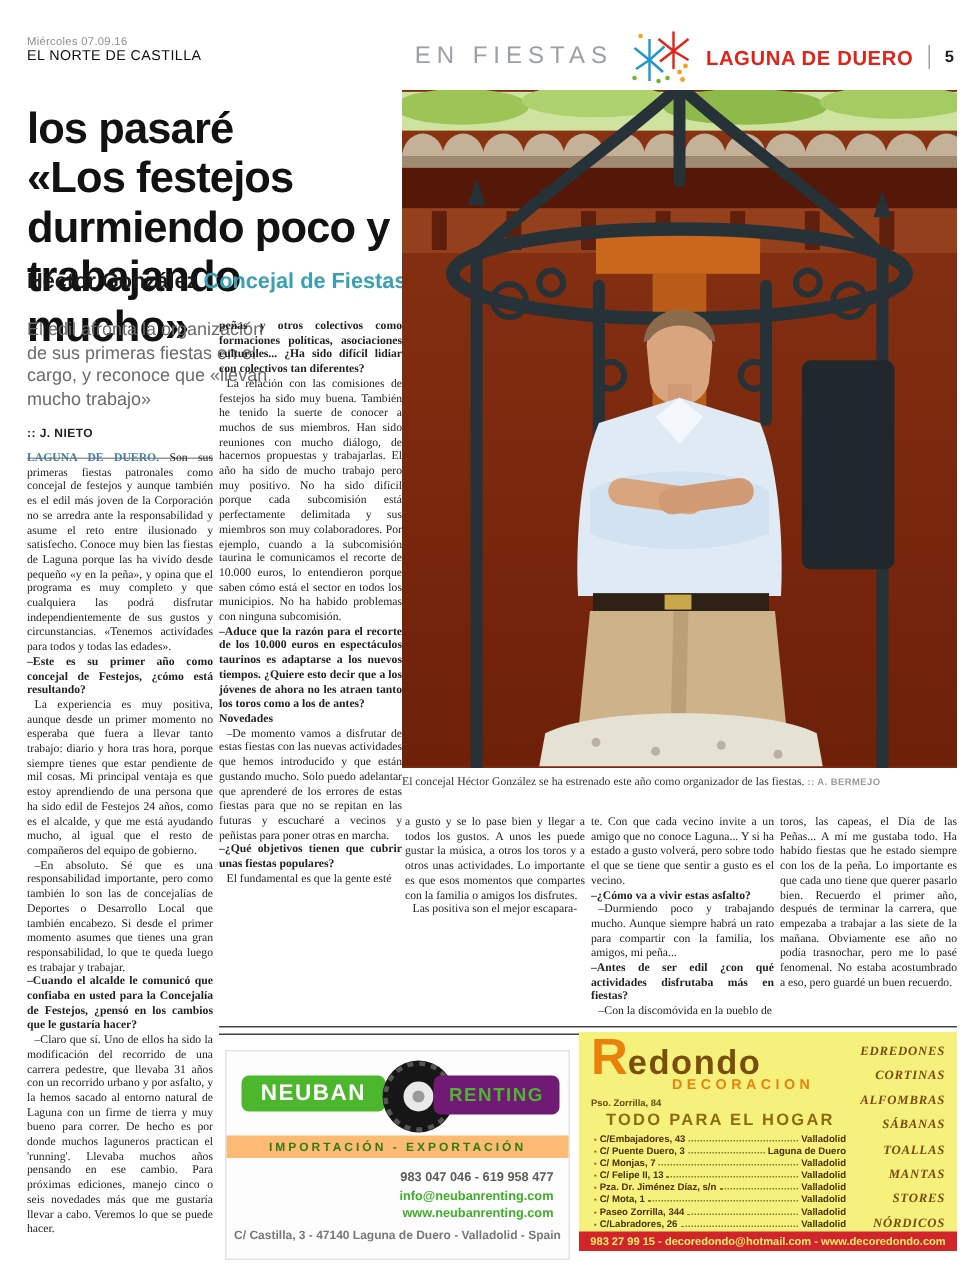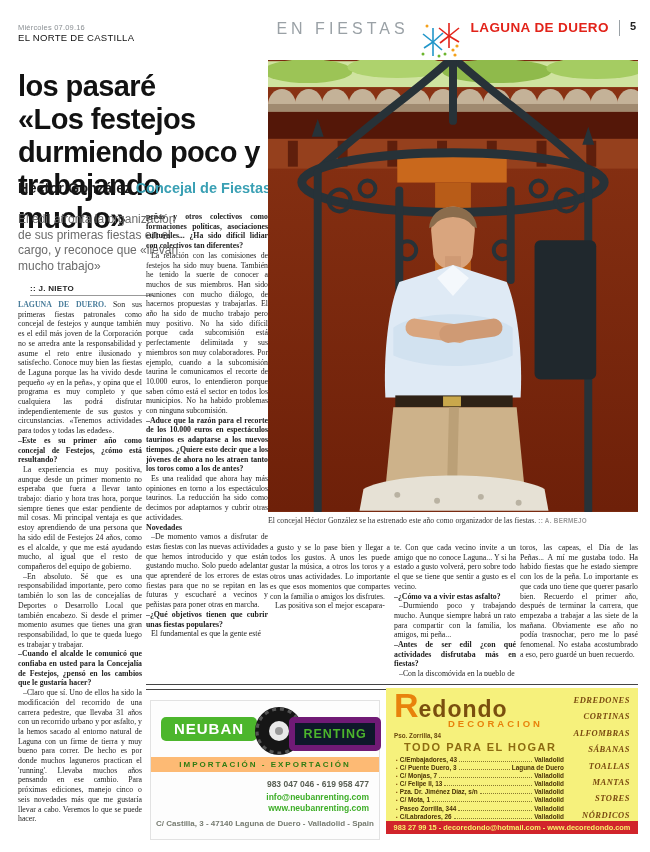--- a/index.html
+++ b/index.html
@@ -2,34 +2,34 @@
 <html lang="es"><head>
 <meta charset="utf-8">
 <style>
   html,body{margin:0;padding:0;background:#e8e8e8;}
   .page{position:relative;width:650px;height:852px;background:#fff;overflow:hidden;
         font-family:"Liberation Sans",sans-serif;color:#1a1a1a;}
   
   .hdr-left{position:absolute;left:18px;top:23px;}
   .hdr-date{font-size:7.5px;color:#8a8f93;letter-spacing:.2px;}
   .hdr-masthead{font-size:9.5px;font-weight:normal;color:#111;letter-spacing:.3px;}
-  .hdr-right{position:absolute;right:14px;top:20px;display:flex;gap:10px;height:36px;}
+  .hdr-right{position:absolute;right:14px;top:20px;display:flex;align-items:center;gap:10px;height:36px;}
   .hdr-section{font-size:16px;color:#9aa1a6;letter-spacing:4px;font-weight:400;}
   .hdr-loc{font-size:13.5px;font-weight:bold;color:#e2231a;letter-spacing:.4px;}
   .hdr-sep{width:1px;height:16px;background:#9aa1a6;}
   .hdr-page{font-size:11px;font-weight:bold;color:#222;}
   
   .headline{position:absolute;left:18px;top:70px;width:256px;font-size:29px;line-height:33px;
             font-weight:bold;letter-spacing:-.6px;color:#121212;}
   .kicker{position:absolute;left:18px;top:180px;width:256px;font-size:14.5px;font-weight:bold;}
   .kicker .role{color:#3aa0b4;}
   .standfirst{position:absolute;left:18px;top:212px;width:165px;font-size:12px;line-height:15.5px;
               color:#6b6b6b;}
   .byline{position:absolute;left:18px;top:284px;width:124px;font-size:8px;font-weight:bold;
-          color:#222;border-bottom:1px solid #999;padding-bottom:2px;letter-spacing:.3px;margin-left:12px;}
+          color:#222;border-bottom:1px solid #999;padding-bottom:12px;letter-spacing:.3px;}
   
   .article-col{position:absolute;overflow:hidden;font-family:"Liberation Serif",serif;
                font-size:7.8px;line-height:9.7px;color:#222;}
   .article-col p{margin:0;text-align:justify;}
   .it-q,.it-qcont{font-weight:bold;}
   .it-sub{font-weight:bold;margin-top:5px;}
   .it-a{text-indent:5px;}
   .lead-in{font-weight:bold;color:#4a7d9b;}
   #col1{left:18px;top:300px;width:124px;height:522px;}
   #col2{left:146px;top:212px;width:122px;height:466px;}
@@ -43,21 +43,21 @@
   .caption .credit{font-family:"Liberation Sans",sans-serif;font-size:6.3px;font-weight:bold;color:#9a9a9a;letter-spacing:.3px;}
   
   .sep-rule{position:absolute;left:146px;top:684px;width:492px;height:4px;
             border-top:1px solid #444;border-bottom:1px solid #444;}
   
   .ad-neuban{position:absolute;left:150px;top:700px;width:228px;height:138px;background:#fdfdfd;
              border:1px solid #e2e2e2;}
   .nb-box1{position:absolute;left:10px;top:16px;width:96px;height:24px;background:#4cb62c;border-radius:5px;
            color:#fff;font-weight:bold;font-size:15px;text-align:center;line-height:24px;letter-spacing:1px;}
   .nb-tire{position:absolute;left:100px;top:2px;}
-  .nb-box2{position:absolute;left:138px;top:16px;width:80px;height:22px;background:#0f172a;border:6px solid #701a75;
+  .nb-box2{position:absolute;left:138px;top:16px;width:80px;height:22px;background:#701a75;border:2px solid #701a75;
            border-radius:5px;color:#4cb62c;font-weight:bold;font-size:12.5px;text-align:center;line-height:22px;letter-spacing:1px;}
   .nb-bar{position:absolute;left:0;top:56px;width:100%;height:15px;background:#fdba74;color:#2f7d12;
           font-weight:bold;font-size:8px;text-align:center;line-height:15px;letter-spacing:2px;}
   .nb-phones{position:absolute;right:10px;top:78px;font-size:8.5px;font-weight:bold;color:#5a6055;}
   .nb-email{position:absolute;right:10px;top:91px;font-size:8.5px;font-weight:bold;color:#3fae29;}
   .nb-web{position:absolute;right:10px;top:102px;font-size:8.5px;font-weight:bold;color:#3fae29;}
   .nb-addr{position:absolute;left:0;top:118px;width:100%;text-align:center;font-size:8px;font-weight:bold;color:#767b70;}
   
   .ad-redondo{position:absolute;left:386px;top:688px;width:252px;height:146px;background:#f6f17c;overflow:hidden;}
   .rd-products{position:absolute;right:8px;top:4px;text-align:right;}
@@ -139,21 +139,20 @@
       <p class="it it-q">–Este es su primer año como concejal de Festejos, ¿cómo está resultando?</p>
       <p class="it it-a">La experiencia es muy positiva, aunque desde un primer momento no esperaba que fuera a llevar tanto trabajo: diario y hora tras hora, porque siempre tienes que estar pendiente de mil cosas. Mi principal ventaja es que estoy aprendiendo de una persona que ha sido edil de Festejos 24 años, como es el alcalde, y que me está ayudando mucho, al igual que el resto de compañeros del equipo de gobierno.</p>
       <p class="it it-a">–En absoluto. Sé que es una responsabilidad importante, pero como también lo son las de concejalías de Deportes o Desarrollo Local que también encabezo. Si desde el primer momento asumes que tienes una gran responsabilidad, lo que te queda luego es trabajar y trabajar.</p>
       <p class="it it-q">–Cuando el alcalde le comunicó que confiaba en usted para la Concejalía de Festejos, ¿pensó en los cambios que le gustaría hacer?</p>
       <p class="it it-a">–Claro que sí. Uno de ellos ha sido la modificación del recorrido de una carrera pedestre, que llevaba 31 años con un recorrido urbano y por asfalto, y la hemos sacado al entorno natural de Laguna con un firme de tierra y muy bueno para correr. De hecho es por donde muchos laguneros practican el 'running'. Llevaba muchos años pensando en ese cambio. Para próximas ediciones, manejo cinco o seis novedades más que me gustaría llevar a cabo. Veremos lo que se puede hacer.</p>
     </div>
   <div class="article-col" id="col2">
       <p class="it it-qcont">peñas y otros colectivos como formaciones políticas, asociaciones culturales... ¿Ha sido difícil lidiar con colectivos tan diferentes?</p>
       <p class="it it-a">La relación con las comisiones de festejos ha sido muy buena. También he tenido la suerte de conocer a muchos de sus miembros. Han sido reuniones con mucho diálogo, de hacernos propuestas y trabajarlas. El año ha sido de mucho trabajo pero muy positivo. No ha sido difícil porque cada subcomisión está perfectamente delimitada y sus miembros son muy colaboradores. Por ejemplo, cuando a la subcomisión taurina le comunicamos el recorte de 10.000 euros, lo entendieron porque saben cómo está el sector en todos los municipios. No ha habido problemas con ninguna subcomisión.</p>
       <p class="it it-q">–Aduce que la razón para el recorte de los 10.000 euros en espectáculos taurinos es adaptarse a los nuevos tiempos. ¿Quiere esto decir que a los jóvenes de ahora no les atraen tanto los toros como a los de antes?</p>
-      <p class="it it-a">Es una realidad que ahora hay más opiniones en torno a los espectáculos taurinos. La reducción ha sido como decimos por adaptarnos y cubrir otras actividades.</p>
       <p class="it it-sub">Novedades</p>
       <p class="it it-a">–De momento vamos a disfrutar de estas fiestas con las nuevas actividades que hemos introducido y que están gustando mucho. Solo puedo adelantar que aprenderé de los errores de estas fiestas para que no se repitan en las futuras y escucharé a vecinos y peñistas para poner otras en marcha.</p>
       <p class="it it-q">–¿Qué objetivos tienen que cubrir unas fiestas populares?</p>
       <p class="it it-a">El fundamental es que la gente esté</p>
     </div>
   <div class="article-col" id="col3">
       <p class="it it-cont">a gusto y se lo pase bien y llegar a todos los gustos. A unos les puede gustar la música, a otros los toros y a otros unas actividades. Lo importante es que esos momentos que compartes con la familia o amigos los disfrutes.</p>
       <p class="it it-a">Las positiva son el mejor escapara-</p>
     </div>
   <div class="article-col" id="col4">

